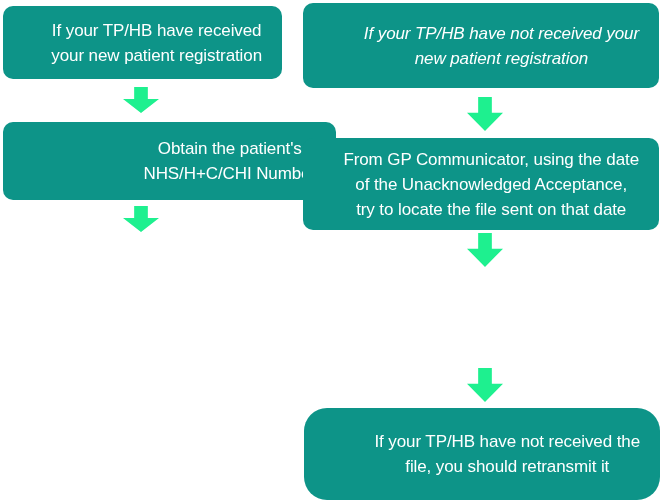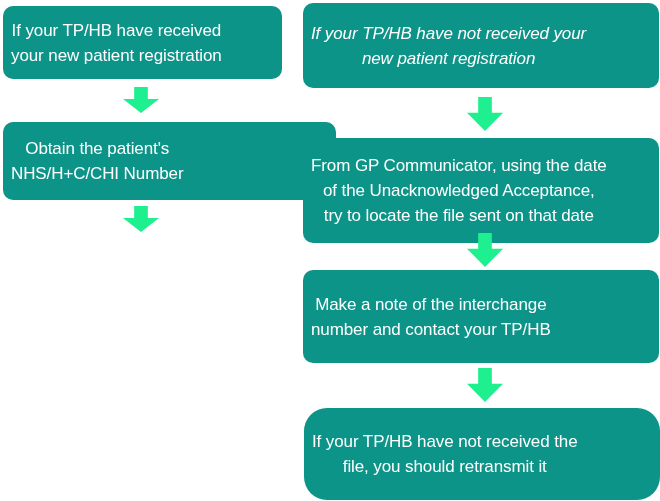--- a/index.html
+++ b/index.html
@@ -17,24 +17,24 @@
     font-family: "Liberation Sans", sans-serif;
     overflow: hidden;
   }
   .box {
     position: absolute;
     background: var(--box-fill);
     color: var(--box-text);
     border-radius: 10px;
     display: flex;
     align-items: center;
-    justify-content: flex-start;
+    justify-content: flex-end;
     text-align: center;
     box-sizing: border-box;
-    padding: 4px 8px;
+    padding: 4px 20px;
   }
   .box-text {
     white-space: pre-line;
     font-size: 17px;
     line-height: 25px;
     letter-spacing: -0.1px;
   }
   .arrow {
     position: absolute;
     background: var(--arrow-fill);
@@ -42,21 +42,21 @@
   }
   
   .l1 { left: 3px;   top: 6px;   width: 279px; height: 73px; }
   .la1 { left: 123px; top: 87px;  width: 36px; height: 26px; }
   .l2 { left: 3px;   top: 122px; width: 333px; height: 78px; }
   .la2 { left: 123px; top: 206px; width: 36px; height: 26px; }
   .l3 { left: 3px;   top: 240px; width: 279px; height: 73px; }
   
   .r1 { left: 303px; top: 3px;   width: 356px; height: 85px; font-style: italic; }
   .ra1 { left: 467px; top: 97px;  width: 36px; height: 34px; }
-  .r2 { left: 303px; top: 138px; width: 356px; height: 105px; }
+  .r2 { left: 303px; top: 138px; width: 356px; height: 92px; }
   .ra2 { left: 467px; top: 233px; width: 36px; height: 34px; }
   .r3 { left: 303px; top: 270px; width: 356px; height: 93px; }
   .ra3 { left: 467px; top: 368px; width: 36px; height: 34px; }
   .r4 { left: 304px; top: 408px; width: 356px; height: 92px; border-radius: 23px; }
 </style>
 </head>
 <body>
 
 <div class="canvas">
 
@@ -79,24 +79,20 @@
   </div>
   <div class="arrow ra1"></div>
 
   <div class="box r2">
     <span class="box-text">From GP Communicator, using the date
 of the Unacknowledged Acceptance,
 try to locate the file sent on that date</span>
   </div>
   <div class="arrow ra2"></div>
 
-  <div class="box r3">
-    <span class="box-text">Make a note of the interchange
-number and contact your TP/HB</span>
-  </div>
   <div class="arrow ra3"></div>
 
   <div class="box r4">
     <span class="box-text">If your TP/HB have not received the
 file, you should retransmit it</span>
   </div>
 
 </div>
 
 </body></html>

